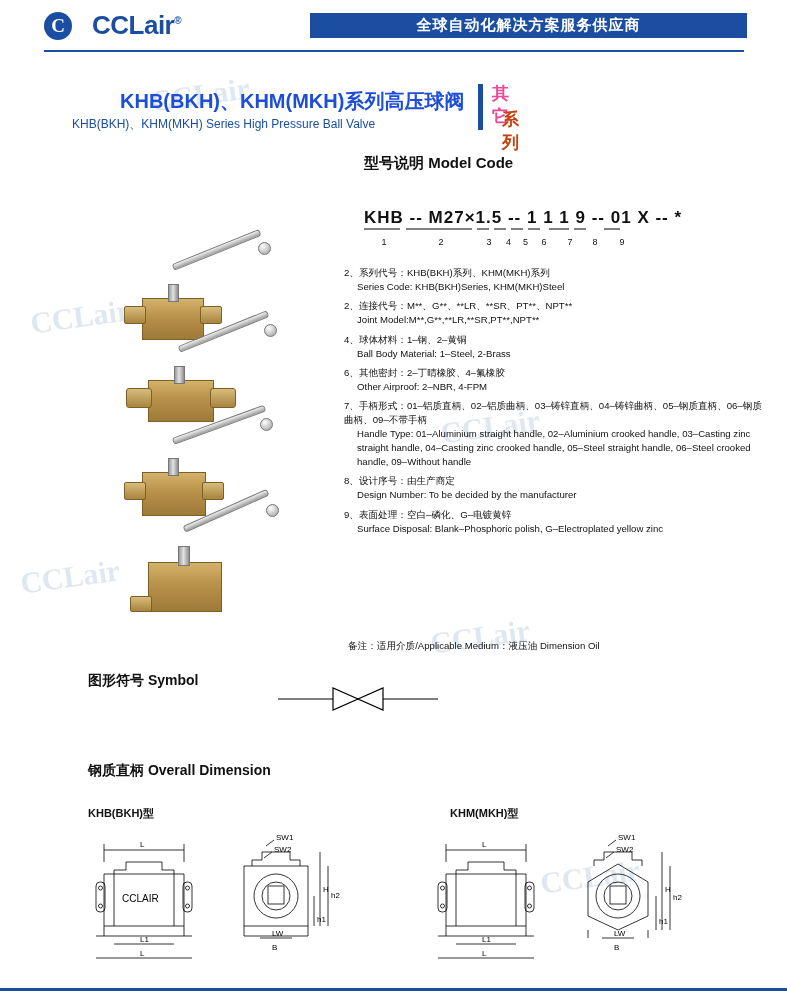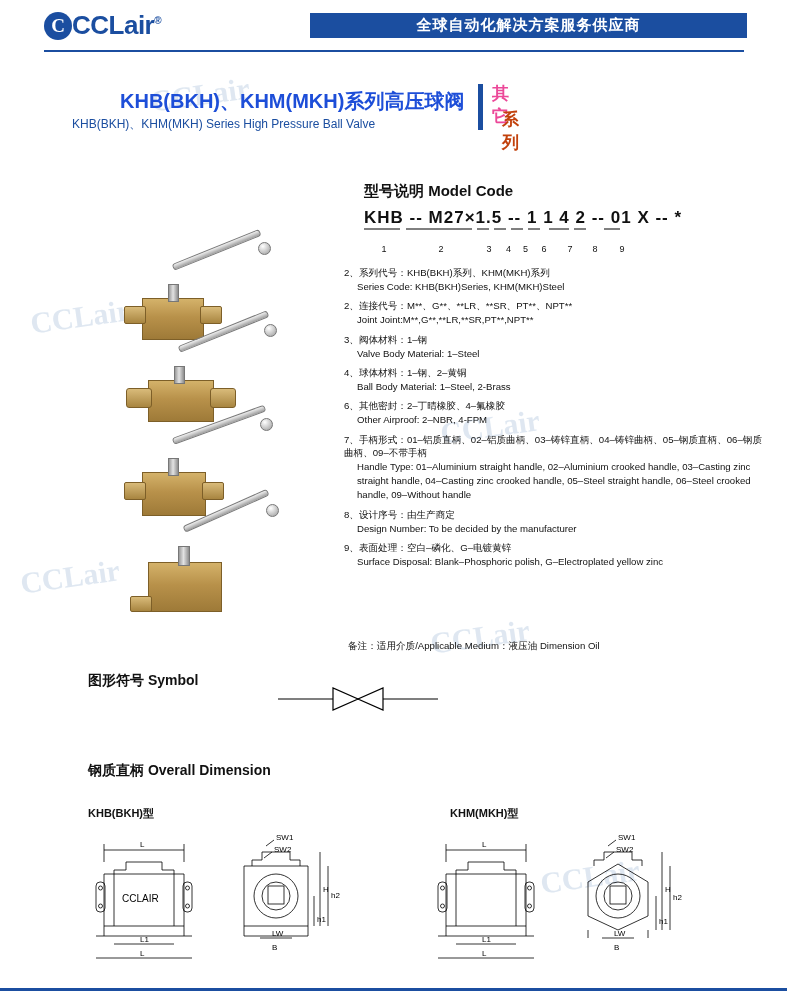--- a/index.html
+++ b/index.html
@@ -13,21 +13,21 @@
   
   .header{position:absolute;left:0;top:0;width:787px;height:50px;background:#ffffff;}
   .logo-wrap{position:absolute;left:44px;top:10px;display:flex;align-items:center;}
   .logo-mark{
     width:28px;height:28px;border-radius:50%;
     background:#1b4ea0;color:#fff;font-weight:bold;font-size:19px;
     display:flex;align-items:center;justify-content:center;
     font-family:"Liberation Serif", serif;
   }
   .logo-text{
-    margin-left:0;font-size:26px;font-weight:bold;color:#1b4ea0;
+    margin-left:20px;font-size:26px;font-weight:bold;color:#1b4ea0;
     letter-spacing:-0.5px;font-family:"Liberation Sans", sans-serif;text-align:right;
   }
   .logo-reg{font-size:10px;vertical-align:super;color:#1b4ea0;}
   .header-bar{
     position:absolute;left:310px;top:13px;width:437px;height:25px;
     background:#1b4ea0;color:#fff;font-size:15px;font-weight:bold;
     display:flex;align-items:center;justify-content:center;letter-spacing:1px;
   }
   .header-rule{position:absolute;left:44px;top:50px;width:700px;height:2px;background:#1b4ea0;}
 
@@ -37,23 +37,23 @@
   }
   .title-en{
     position:absolute;left:72px;top:116px;font-size:12px;color:#1b4ea0;
   }
   .series-box{position:absolute;left:478px;top:82px;}
   .series-box .bar{position:absolute;left:0;top:2px;width:5px;height:46px;background:#1b4ea0;}
   .series-box .t1{position:absolute;left:14px;top:0px;font-size:17px;color:#ec4899;font-weight:bold;}
   .series-box .t2{position:absolute;left:24px;top:26px;font-size:17px;color:#c2410c;font-weight:bold;}
 
   
-  .mc-title{position:absolute;left:364px;top:154px;font-size:15px;font-weight:bold;margin-top:28px;}
+  .mc-title{position:absolute;left:364px;top:154px;font-size:15px;font-weight:bold;}
   .mc-code{position:absolute;left:364px;top:208px;font-size:17px;font-weight:bold;letter-spacing:1px;white-space:nowrap;}
-  .mc-nums{position:absolute;left:364px;top:244px;font-size:9px;white-space:nowrap;}
+  .mc-nums{position:absolute;left:364px;top:237px;font-size:9px;white-space:nowrap;}
   .mc-nums i{font-style:normal;display:inline-block;text-align:center;}
 
   
   .specs{position:absolute;left:344px;top:266px;width:420px;font-size:9.6px;line-height:1.45;}
   .spec{margin-bottom:5.5px;}
   .spec .cn{display:block;}
   .spec .en{display:block;padding-left:13px;}
   .note{position:absolute;left:348px;top:640px;font-size:9.6px;}
 
   
@@ -103,21 +103,21 @@
 
   <div class="title-cn">KHB(BKH)、KHM(MKH)系列高压球阀</div>
   <div class="title-en">KHB(BKH)、KHM(MKH) Series High Pressure Ball Valve</div>
   <div class="series-box">
     <div class="bar"></div>
     <div class="t1">其它</div>
     <div class="t2">系列</div>
   </div>
 
   <div class="mc-title">型号说明 Model Code</div>
-  <div class="mc-code">KHB -- M27×1.5 -- 1 1 4 2 -- 01 X -- *</div>
+  <div class="mc-code">KHB -- M27×1.5 -- 1 1 1 9 -- 01 X -- *</div>
   <div class="mc-nums">
     <i style="width:40px">1</i><i style="width:74px">2</i><i style="width:22px">3</i><i style="width:17px">4</i><i style="width:17px">5</i><i style="width:20px">6</i><i style="width:32px">7</i><i style="width:18px">8</i><i style="width:36px">9</i>
   </div>
 
   <svg style="position:absolute;left:364px;top:228px;" width="330" height="10">
     <line x1="0" y1="1" x2="36" y2="1" stroke="#000" stroke-width="1"></line>
     <line x1="42" y1="1" x2="108" y2="1" stroke="#000" stroke-width="1"></line>
     <line x1="113" y1="1" x2="125" y2="1" stroke="#000" stroke-width="1"></line>
     <line x1="130" y1="1" x2="142" y2="1" stroke="#000" stroke-width="1"></line>
     <line x1="147" y1="1" x2="159" y2="1" stroke="#000" stroke-width="1"></line>
@@ -127,25 +127,21 @@
     <line x1="240" y1="1" x2="256" y2="1" stroke="#000" stroke-width="1"></line>
   </svg>
 
   <div class="specs">
     <div class="spec">
         <span class="cn">2、系列代号：KHB(BKH)系列、KHM(MKH)系列</span>
         <span class="en">Series Code: KHB(BKH)Series, KHM(MKH)Steel</span>
       </div>
     <div class="spec">
         <span class="cn">2、连接代号：M**、G**、**LR、**SR、PT**、NPT**</span>
-        <span class="en">Joint Joint:M**,G**,**LR,**SR,PT**,NPT**</span>
-      </div>
-    <div class="spec">
-        <span class="cn">3、阀体材料：1–钢</span>
-        <span class="en">Valve Body Material: 1–Steel</span>
+        <span class="en">Joint Model:M**,G**,**LR,**SR,PT**,NPT**</span>
       </div>
     <div class="spec">
         <span class="cn">4、球体材料：1–钢、2–黄铜</span>
         <span class="en">Ball Body Material: 1–Steel, 2-Brass</span>
       </div>
     <div class="spec">
         <span class="cn">6、其他密封：2–丁晴橡胶、4–氟橡胶</span>
         <span class="en">Other Airproof: 2–NBR, 4-FPM</span>
       </div>
     <div class="spec">

